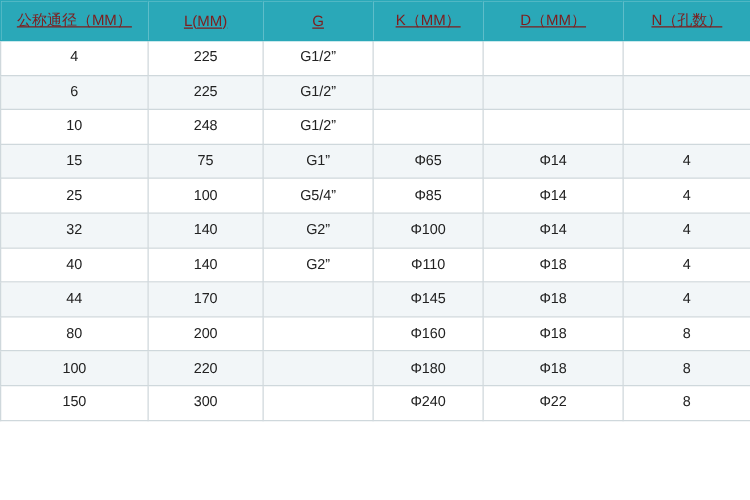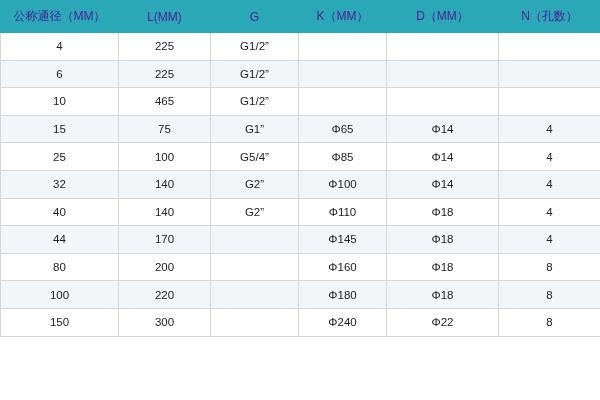--- a/index.html
+++ b/index.html
@@ -23,25 +23,26 @@
     text-align: center;
     font-size: 11.5px;
     color: #222222;
     height: 26.6px;
     padding: 0;
     overflow: hidden;
     white-space: nowrap;
   }
   #spec-table thead th {
     background: #2aa8b8;
-    color: #4c1d95;
+    color: #7f1d1d;
     font-weight: normal;
     font-size: 12px;
     height: 31px;
     border: 1px solid #2aa8b8;
+    text-decoration: underline;
   }
   #spec-table tbody tr:nth-child(odd) td {
     background: #ffffff;
   }
   #spec-table tbody tr:nth-child(even) td {
     background: #f2f6f8;
   }
   col.c0 { width: 118px; }
   col.c1 { width: 92px; }
   col.c2 { width: 88px; }
@@ -83,21 +84,21 @@
       <tr>
         <td>6</td>
         <td>225</td>
         <td>G1/2”</td>
         <td></td>
         <td></td>
         <td></td>
       </tr>
       <tr>
         <td>10</td>
-        <td>465</td>
+        <td>248</td>
         <td>G1/2”</td>
         <td></td>
         <td></td>
         <td></td>
       </tr>
       <tr>
         <td>15</td>
         <td>75</td>
         <td>G1”</td>
         <td>Φ65</td>

